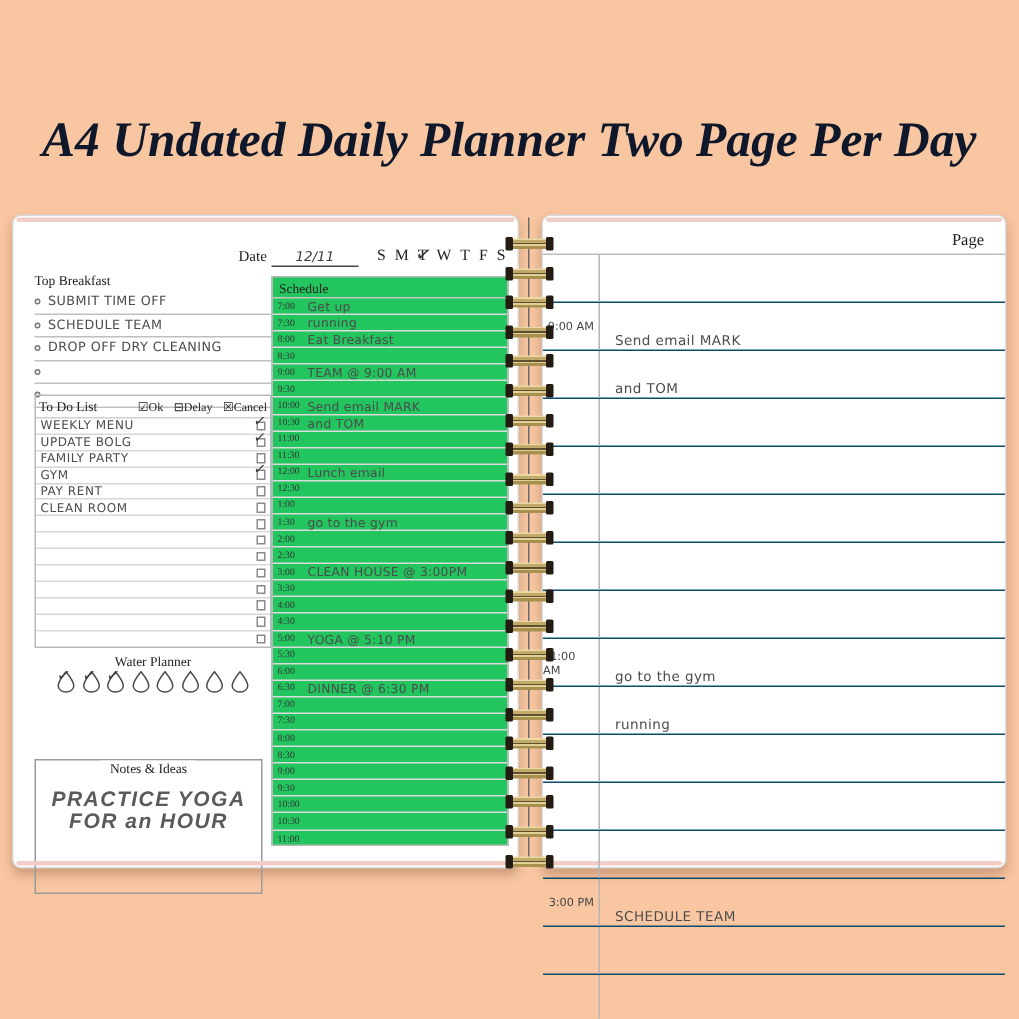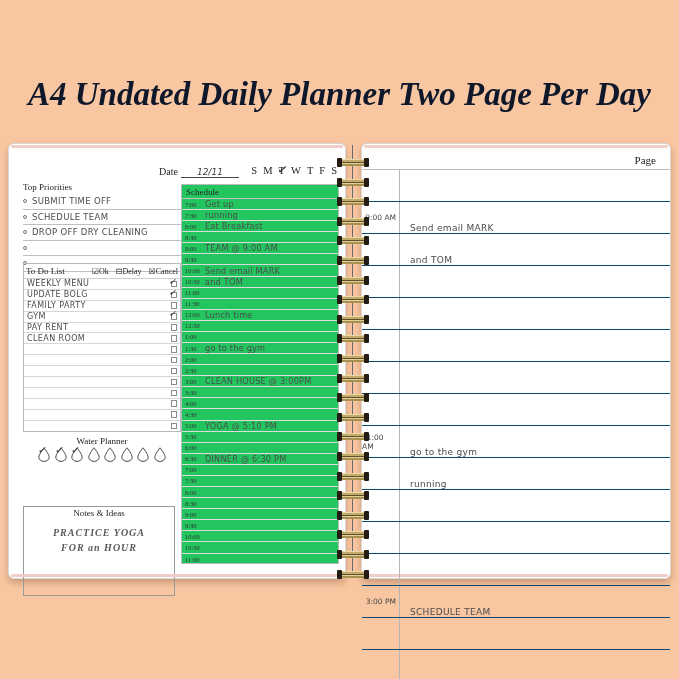--- a/index.html
+++ b/index.html
@@ -74,21 +74,21 @@
   .droplets { position: absolute; left: 14px; top: 303px; width: 158px; display: flex; justify-content: center; gap: 4.5px; }
   .drop { position: relative; width: 12px; height: 15px; }
   .drop svg { display: block; }
   .drop .t-check { left: 0px; top: -3px; font-size: 11px; }
 
   .notes-box { position: absolute; left: 14px; top: 326px; width: 152px; height: 90px; border: 1px solid #9a9a9a; margin-top: 36px; }
   .notes-title { position: absolute; top: -5px; left: 0; width: 100%; text-align: center; }
   .notes-title span { background: #fff; padding: 0 6px; font-size: 9px; color: #222; }
   .notes-title::before, .notes-title::after { content: ""; }
   .notes-lines { margin-top: 18px; text-align: center; }
-  .note-line { font-family: Liberation Serif, serif; font-style: italic; font-weight: bold; font-size: 10px; color: #5a5a5a; letter-spacing: 1px; line-height: 15px; }
+  .note-line { font-family: Liberation Sans, sans-serif; font-style: italic; font-weight: bold; font-size: 14px; color: #5a5a5a; letter-spacing: 1px; line-height: 15px; }
 
   .sched-box { position: absolute; left: 172px; top: 40px; width: 158px; height: 380px; border: 1px solid #b9b9b9; background: #22c55e; }
   .sched-head { height: 14px; line-height: 14px; padding-left: 4px; font-size: 9px; color: #222; border-bottom: 1px solid #c4c4c4; }
   .s-row { height: 11.09px; border-bottom: 1px solid #dcdcdc; display: flex; align-items: center; padding-left: 3px; }
   .s-row:last-child { border-bottom: none; }
   .s-time { width: 20px; font-size: 6.5px; color: #333; flex: none; }
   .s-entry { font-size: 8.2px; letter-spacing: .2px; white-space: nowrap; }
 
   
   .rp-header { height: 26px; border-bottom: 1px solid #bdbdbd; position: relative; z-index: 1; }
@@ -114,21 +114,21 @@
     <div class="days" id="days">
         <span class="day">S</span>
         <span class="day">M</span>
         <span class="day">T<i class="day-check">✓</i></span>
         <span class="day">W</span>
         <span class="day">T</span>
         <span class="day">F</span>
         <span class="day">S</span>
       </div>
 
-    <div class="tp-label">Top Priorities</div>
+    <div class="tp-label">Top Breakfast</div>
     <div class="priorities" id="priorities">
         <div class="p-row">
           <span class="p-dot"></span>
           <span class="p-text hw">SUBMIT TIME OFF</span>
         </div>
         <div class="p-row">
           <span class="p-dot"></span>
           <span class="p-text hw">SCHEDULE TEAM</span>
         </div>
         <div class="p-row">
@@ -313,21 +313,21 @@
           <div class="s-row">
             <span class="s-time">11:00</span>
             <span class="s-entry hw"></span>
           </div>
           <div class="s-row">
             <span class="s-time">11:30</span>
             <span class="s-entry hw"></span>
           </div>
           <div class="s-row">
             <span class="s-time">12:00</span>
-            <span class="s-entry hw">Lunch time</span>
+            <span class="s-entry hw">Lunch email</span>
           </div>
           <div class="s-row">
             <span class="s-time">12:30</span>
             <span class="s-entry hw"></span>
           </div>
           <div class="s-row">
             <span class="s-time">1:00</span>
             <span class="s-entry hw"></span>
           </div>
           <div class="s-row">

